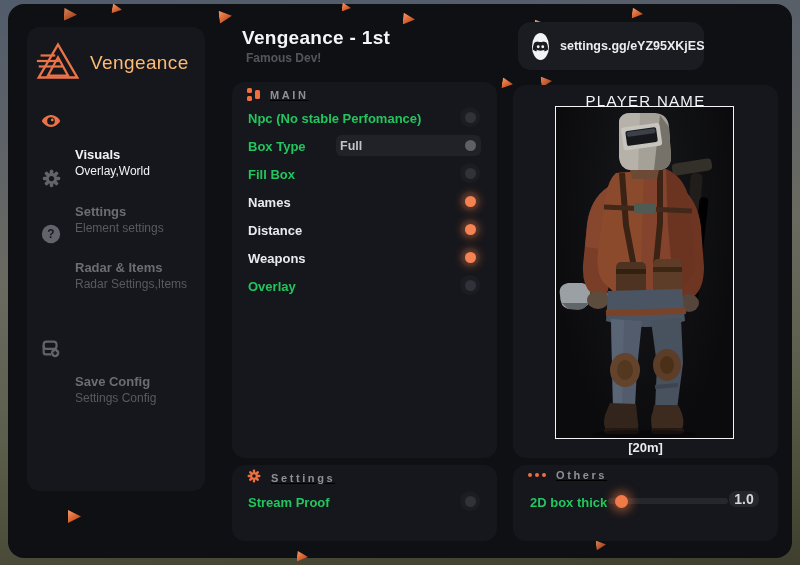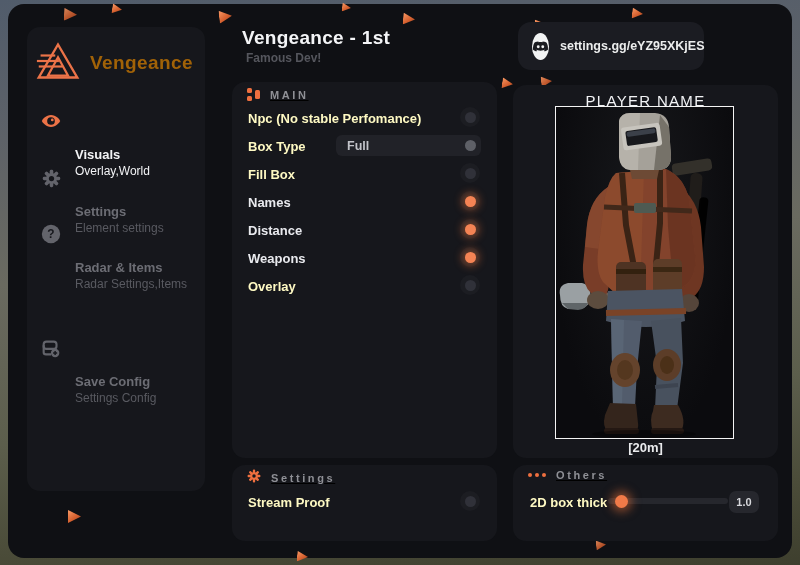--- a/index.html
+++ b/index.html
@@ -9,48 +9,48 @@
     background:linear-gradient(175deg,#515c6b 0%,#5e6268 22%,#6a6a60 45%,#5c5e4c 70%,#4a4b38 88%,#3e3f2e 100%);
   }
   .window{
     position:absolute;left:8px;top:4px;width:784px;height:554px;
     background:#0f1014;border-radius:16px;
   }
   .card{position:absolute;background:#16171c;border-radius:13px;}
   
   .sidebar{left:27px;top:27px;width:178px;height:464px;}
   .brand-row{position:absolute;left:9px;top:14px;display:flex;align-items:center;gap:10px;}
-  .brand-name{color:#a16207;font-size:19px;font-weight:bold;letter-spacing:.4px;}
+  .brand-name{color:#fdba74;font-size:19px;font-weight:normal;letter-spacing:.4px;}
   .side-item{position:absolute;left:13px;width:152px;display:flex;align-items:flex-start;gap:13px;cursor:pointer;}
   .s-icon{width:22px;height:22px;flex:0 0 22px;margin-top:3px;display:flex;align-items:center;justify-content:center;}
   .s-title{font-size:13px;font-weight:bold;color:#6c6d74;line-height:16px;margin-top:40px;}
   .s-sub{font-size:12px;color:#595a61;line-height:16px;}
   .side-item.active .s-title,.side-item.active .s-sub{color:#f2f3f5;}
   
   .page-title{position:absolute;left:242px;top:27px;color:#f4f5f7;font-size:19px;font-weight:bold;letter-spacing:.3px;}
   .page-sub{position:absolute;left:246px;top:51px;color:#55565d;font-size:12px;font-weight:bold;}
   
   .panel-head{position:absolute;display:flex;align-items:center;gap:10px;text-decoration:underline;}
   .panel-title{font-size:11px;font-weight:bold;letter-spacing:2.6px;color:#8f9096;}
-  .row-label{font-size:13px;font-weight:bold;color:#fef9c3;}
+  .row-label{font-size:13px;font-weight:bold;color:#22c55e;}
   .row-label.on{color:#e9eaee;}
   .toggle{position:absolute;width:20px;height:20px;border-radius:50%;background:#1c1d22;display:flex;align-items:center;justify-content:center;cursor:pointer;}
   .toggle .dot{width:11px;height:11px;border-radius:50%;background:#303139;}
   .toggle.on .dot{background:#f48354;box-shadow:0 0 9px 3px rgba(242,118,58,.45);}
   .dropdown{position:absolute;background:#212228;border-radius:6px;display:flex;align-items:center;cursor:pointer;}
-  .dropdown .dd-text{font-size:12.5px;font-weight:bold;color:#c2c3c9;margin-left:11px;flex:1;}
+  .dropdown .dd-text{font-size:12.5px;font-weight:bold;color:#c2c3c9;margin-left:4px;flex:1;}
   .dropdown .dd-knob{width:11px;height:11px;border-radius:50%;background:#5e6067;margin-right:5px;}
   
   .player-title{position:absolute;width:100%;text-align:center;color:#f2f3f5;font-size:15px;font-weight:normal;letter-spacing:1.3px;}
   .esp-box{position:absolute;border:1.5px solid #f4f4f4;background:radial-gradient(ellipse at 50% 30%,#17181b 0%,#0b0b0e 75%);}
   .distance{position:absolute;width:100%;text-align:center;color:#e9eaec;font-size:13px;font-weight:bold;}
   
   .slider-track{position:absolute;height:6px;border-radius:3px;background:#26272d;cursor:pointer;}
   .slider-knob{position:absolute;width:13px;height:13px;border-radius:50%;background:#f07a48;box-shadow:0 0 10px 4px rgba(240,118,60,.5);cursor:pointer;}
-  .value-badge{position:absolute;width:30px;height:22px;border-radius:7px;background:#26272d;color:#d6d7db;font-size:11px;font-weight:bold;display:flex;align-items:center;justify-content:center;}
+  .value-badge{position:absolute;width:30px;height:16px;border-radius:7px;background:#26272d;color:#d6d7db;font-size:14px;font-weight:bold;display:flex;align-items:center;justify-content:center;}
   
   .discord{left:518px;top:22px;width:186px;height:48px;background:#1b1c22;display:flex;align-items:center;gap:11px;padding-left:14px;box-sizing:border-box;cursor:pointer;}
   .dc-circle{width:27px;height:27px;border-radius:50%;background:#f2f3f4;display:flex;align-items:center;justify-content:center;}
   .dc-text{color:#eceded;font-size:12.5px;font-weight:bold;}
   
   .tri{position:absolute;clip-path:polygon(0 0,100% 50%,0 100%);background:linear-gradient(140deg,#f5925e 8%,#d5602f 55%,#8e3d1e 100%);}
   .main-icon{width:13px;height:13px;position:relative;}
   .main-icon i{position:absolute;background:#ee6f3f;border-radius:1.5px;}
 </style>
 </head>

